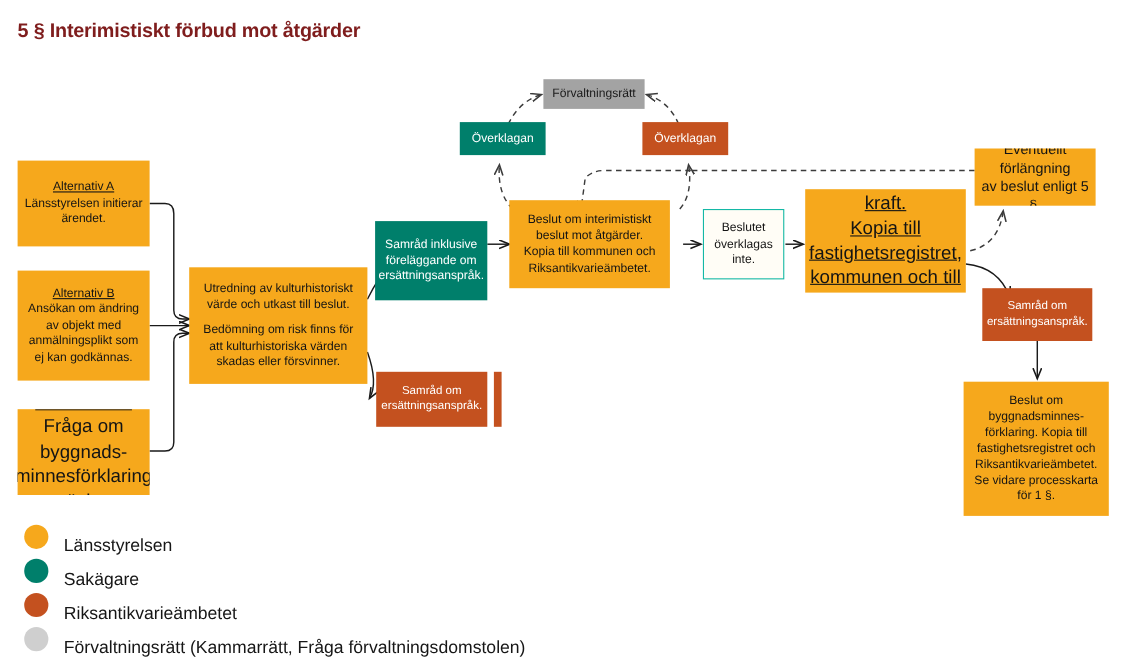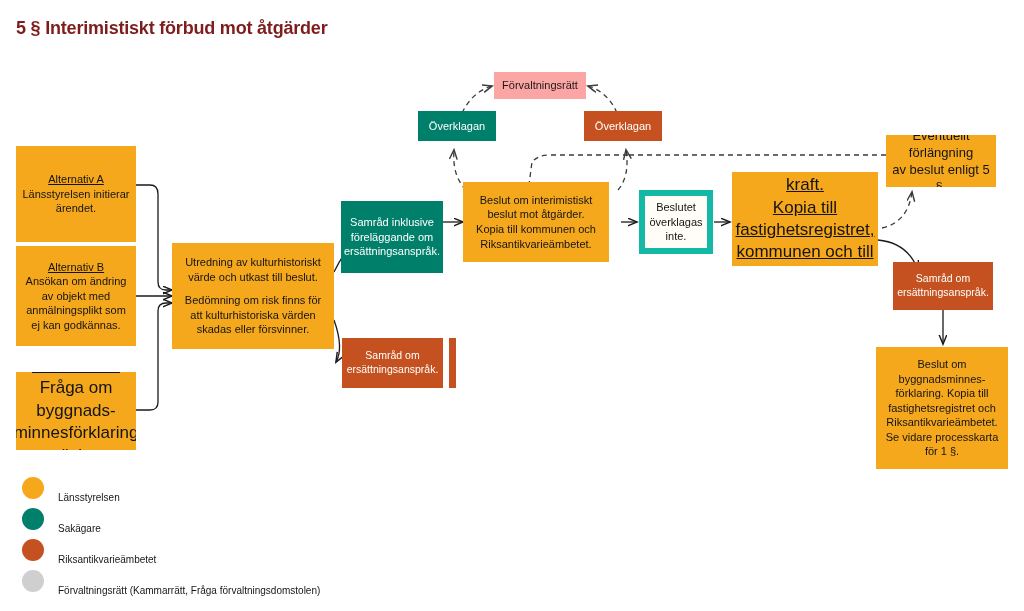--- a/index.html
+++ b/index.html
@@ -36,22 +36,22 @@
     justify-content: center;
     text-align: center;
     line-height: 1.32;
     padding: 4px 6px;
     overflow: hidden;
   }
   .node .txt { display: block; white-space: pre-line; }
   .n-amber   { background: #F6A81C; color: #141414; }
   .n-teal    { background: #007F6B; color: #ffffff; }
   .n-rust    { background: #C4511F; color: #ffffff; }
-  .n-gray    { background: #fca5a5; color: #1a1a1a; text-align: center; }
-  .n-white   { background: #FFFDF6; color: #141414; border: 6px solid #14b8a6; }
+  .n-gray    { background: #a3a3a3; color: #1a1a1a; text-align: center; }
+  .n-white   { background: #FFFDF6; color: #141414; border: 1px solid #14b8a6; }
   .underline-first .txt .u1 {
     text-decoration: underline;
     display: block;
   }
   .para { display: block; }
   .para + .para { margin-top: 9px; }
   svg#wires {
     position: absolute;
     left: 0; top: 0;
     width: 1024px; height: 611px;
@@ -64,21 +64,21 @@
     align-items: center;
     height: 24px;
     margin-bottom: 7px;
   }
   .leg-dot {
     width: 22px; height: 22px;
     border-radius: 50%;
     flex: 0 0 22px;
     margin-right: 14px;
   }
-  .leg-label { font-size: 10px; color: #161616; white-space: nowrap; margin-top: 18px; }
+  .leg-label { font-size: 16px; color: #161616; white-space: nowrap; margin-top: 18px; }
   .bar-accent {
     position: absolute;
     background: #C4511F;
   }
 </style>
 </head>
 <body>
 
 <div id="canvas">
 
@@ -127,21 +127,21 @@
 
       <path d="M617,113 Q608,92 588,86" marker-end="url(#ahd)"></path>
 
       <path d="M886,155 L628,155"></path>
       <path d="M628,155 L550,155 Q538,155 532,162 L528,192" marker-end="url(#ahd)"></path>
 
       <path d="M882,228 Q908,222 912,192" marker-end="url(#ahd)"></path>
     </g>
   </svg>
 
-  <div class="node n-amber underline-first" style="left:16px; top:146px; width:120px; height:96px; font-size:11px;">
+  <div class="node n-amber underline-first" style="left:16px; top:146px; width:120px; height:78px; font-size:11px;">
     <span class="txt"><span class="u1">Alternativ A</span><span>Länsstyrelsen initierar
 ärendet.</span></span>
   </div>
 
   <div class="node n-amber underline-first" style="left:16px; top:246px; width:120px; height:100px; font-size:11px;">
     <span class="txt"><span class="u1">Alternativ B</span><span>Ansökan om ändring
 av objekt med
 anmälningsplikt som
 ej kan godkännas.</span></span>
   </div>

